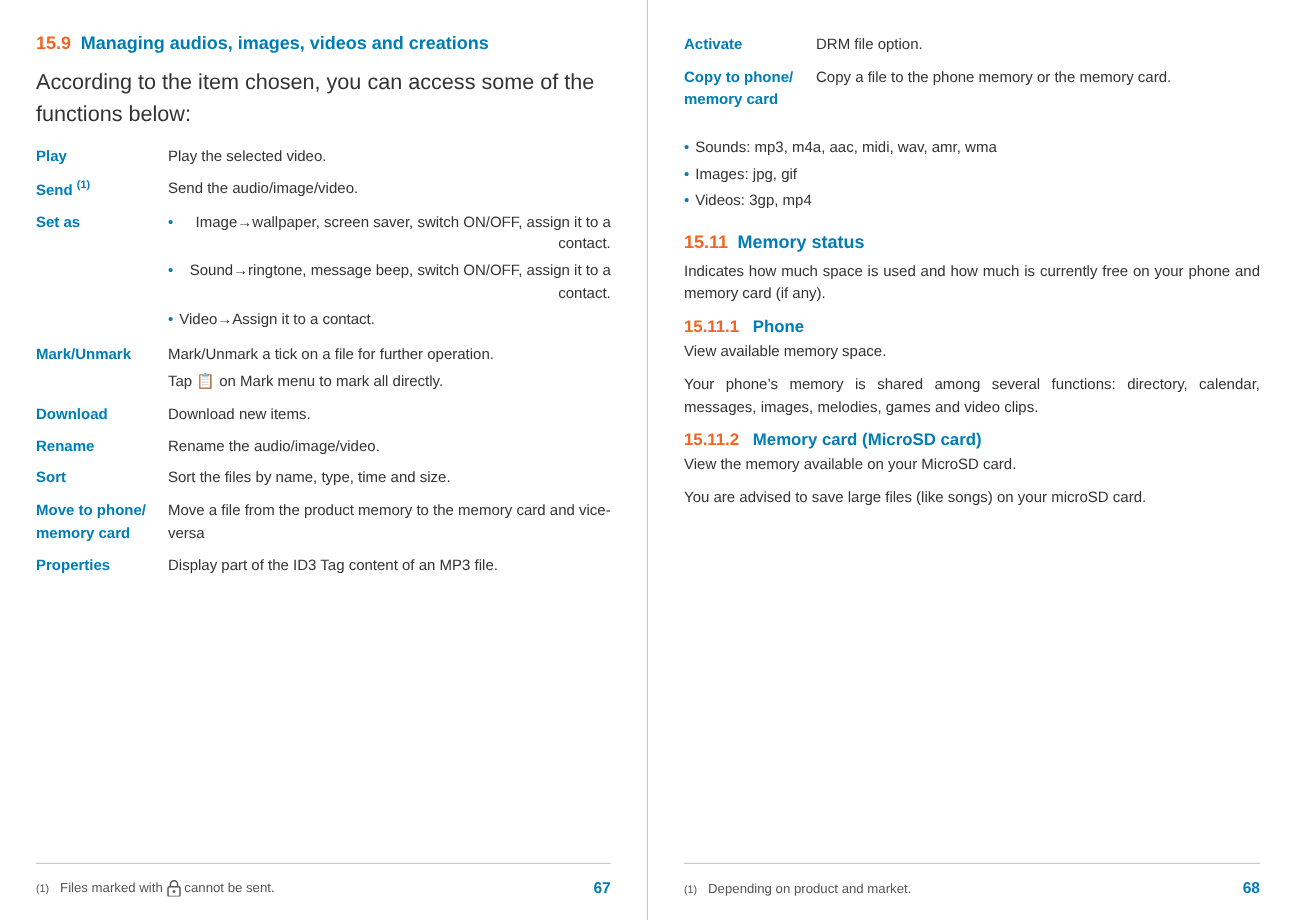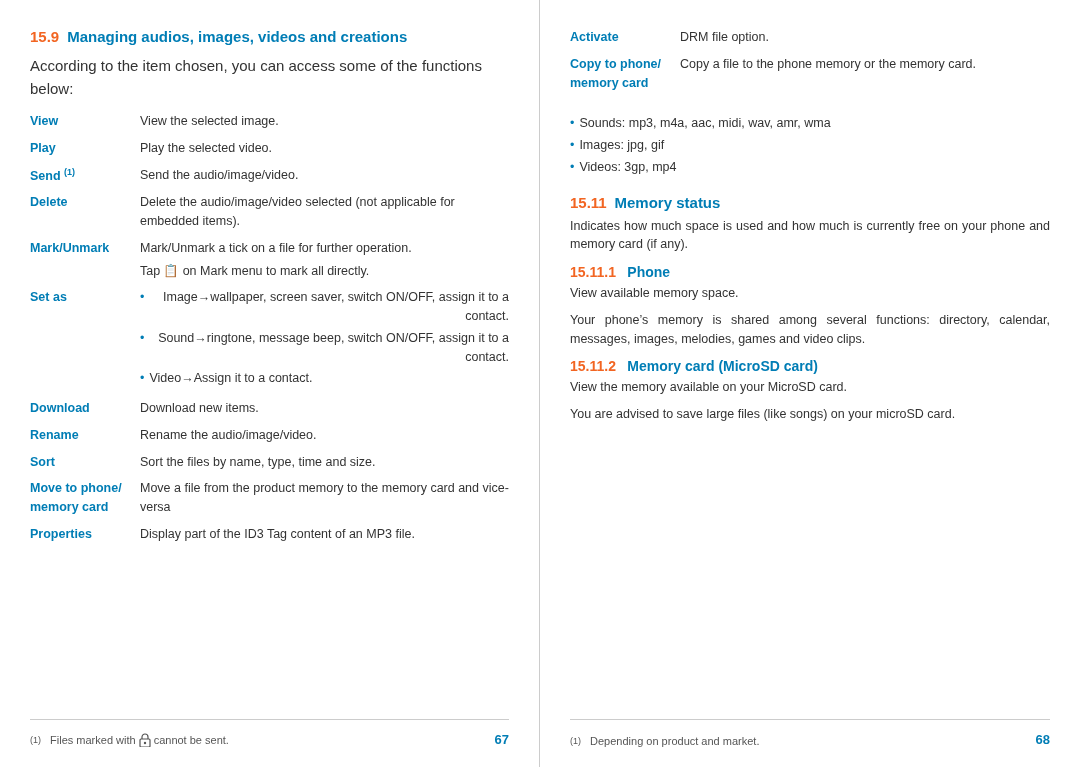--- a/index.html
+++ b/index.html
@@ -35,21 +35,21 @@
       font-weight: bold;
     }
 
     .subsection-number {
       color: #f26522;
       font-size: 14px;
       font-weight: bold;
     }
 
     .intro-text {
-      font-size: 15px;
+      font-size: 18px;
       color: #333;
       margin-bottom: 12px;
       line-height: 1.5;
     }
 
     .term-table {
       display: table;
       width: 100%;
     }
 
@@ -192,54 +192,46 @@
     <div class="section-header-row">
       <span class="section-number">15.9</span>
       <span class="section-main-title">Managing audios, images, videos and creations</span>
     </div>
   </div>
 
   <p class="intro-text">According to the item chosen, you can access some of the functions below:</p>
 
   <div class="term-table">
 
-    <div class="term-row">
-      <div class="term-label">View</div>
-      <div class="term-desc">View the selected image.</div>
-    </div>
 
     <div class="term-row">
       <div class="term-label">Play</div>
       <div class="term-desc">Play the selected video.</div>
     </div>
 
     <div class="term-row">
       <div class="term-label">Send <sup>(1)</sup></div>
       <div class="term-desc">Send the audio/image/video.</div>
     </div>
 
-    <div class="term-row">
-      <div class="term-label">Delete</div>
-      <div class="term-desc">Delete the audio/image/video selected (not applicable for embedded items).</div>
-    </div>
-
-    <div class="term-row">
-      <div class="term-label">Mark/Unmark</div>
-      <div class="term-desc">
-        <div style="margin-bottom:4px;">Mark/Unmark a tick on a file for further operation.</div>
-        <div>Tap 📋 on Mark menu to mark all directly.</div>
-      </div>
-    </div>
 
     <div class="term-row">
       <div class="term-label">Set as</div>
       <div class="term-desc">
         <div class="bullet-item">Image→wallpaper, screen saver, switch ON/OFF, assign it to a contact.</div>
         <div class="bullet-item">Sound→ringtone, message beep, switch ON/OFF, assign it to a contact.</div>
         <div class="bullet-item">Video→Assign it to a contact.</div>
+      </div>
+    </div>
+
+    <div class="term-row">
+      <div class="term-label">Mark/Unmark</div>
+      <div class="term-desc">
+        <div style="margin-bottom:4px;">Mark/Unmark a tick on a file for further operation.</div>
+        <div>Tap 📋 on Mark menu to mark all directly.</div>
       </div>
     </div>
 
     <div class="term-row">
       <div class="term-label">Download</div>
       <div class="term-desc">Download new items.</div>
     </div>
 
     <div class="term-row">
       <div class="term-label">Rename</div>

